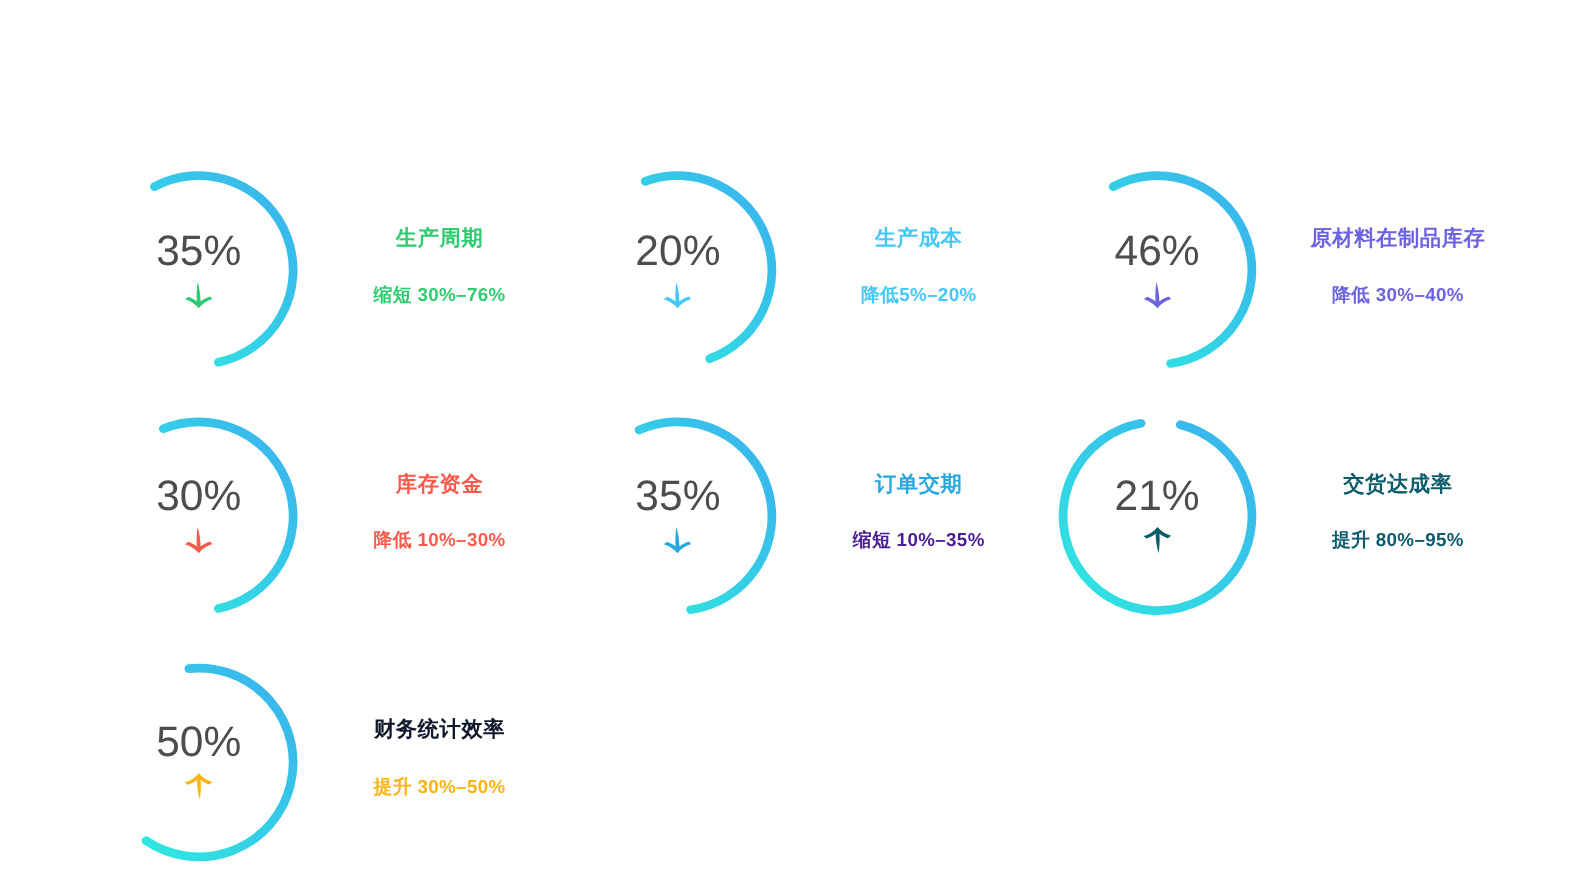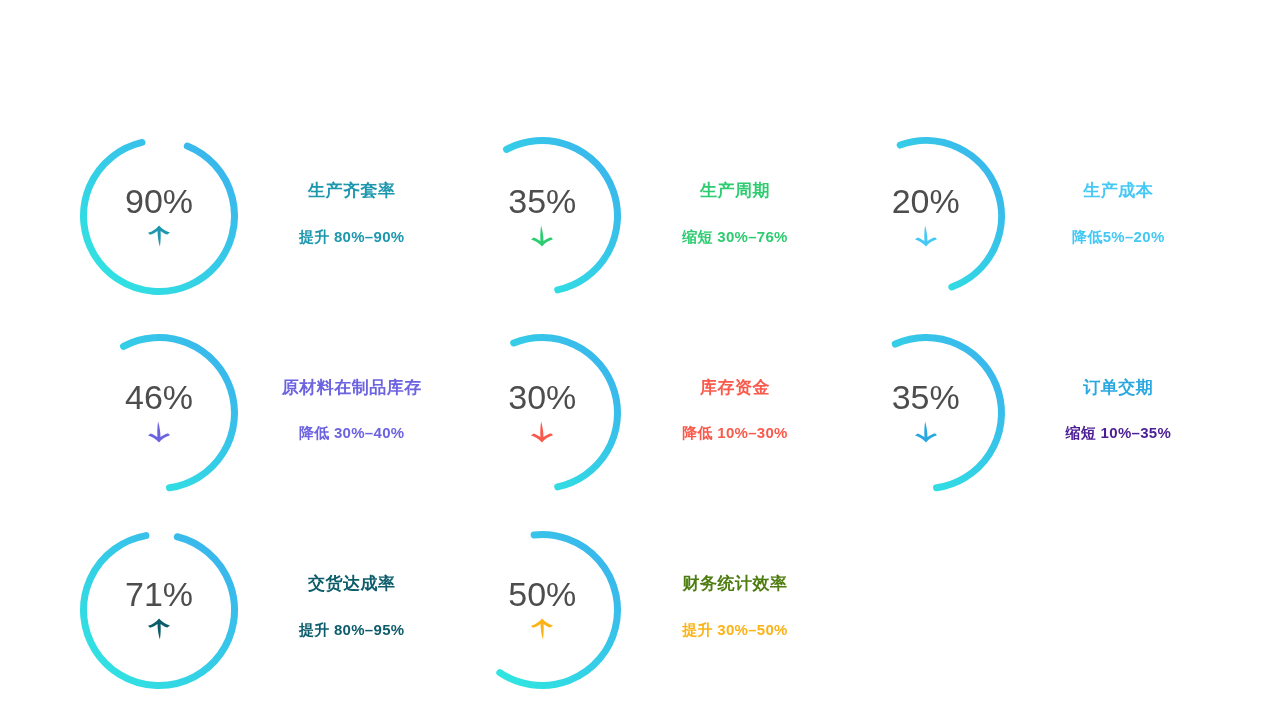--- a/index.html
+++ b/index.html
@@ -124,45 +124,20 @@
 <body>
 
 <div class="page">
 
 
   <div class="grid">
       <div class="metric">
     <div class="ring-wrap">
       <svg width="162" height="162" viewBox="0 0 162 162">
         <defs>
-          <linearGradient id="ringgrad0" x1="1" y1="0" x2="0" y2="1">
-            <stop offset="0%" stop-color="#3bb0ee"></stop>
-            <stop offset="100%" stop-color="#2fe8e0"></stop>
-          </linearGradient>
-        </defs>
-        <path d="M 109.28 11.00 A 75.5 75.5 0 1 1 64.02 7.44" fill="none" stroke="url(#ringgrad0)" stroke-width="7" stroke-linecap="round"></path>
-      </svg>
-      <div class="ring-center">
-        <div class="pct">90%</div>
-        <svg class="arrow" viewBox="0 0 26 26">
-    <path d="M13 2.5 C 16.2 6.2 20.4 8.6 24 9.6 L 21.3 11.6 C 18.6 10.6 16.3 9.3 14.6 7.9
-             C 14.9 13.6 14.6 19.1 13.9 23.5 C 12.6 19.2 11.6 13.7 11.5 7.9
-             C 9.6 9.4 7 10.8 4 11.8 L 2 9.8 C 6.3 8.6 10.2 6.1 13 2.5 Z" fill="#1c97ad"></path>
-  </svg>
-      </div>
-    </div>
-    <div class="labels">
-      <div class="label-title" style="color:#1c97ad">生产齐套率</div>
-      <div class="label-sub" style="color:#1c97ad">提升 80%–90%</div>
-    </div>
-  </div>
-      <div class="metric">
-    <div class="ring-wrap">
-      <svg width="162" height="162" viewBox="0 0 162 162">
-        <defs>
           <linearGradient id="ringgrad1" x1="1" y1="0" x2="0" y2="1">
             <stop offset="0%" stop-color="#3bb0ee"></stop>
             <stop offset="100%" stop-color="#2fe8e0"></stop>
           </linearGradient>
         </defs>
         <path d="M 45.55 14.34 A 75.5 75.5 0 1 1 96.70 154.85" fill="none" stroke="url(#ringgrad1)" stroke-width="7" stroke-linecap="round"></path>
       </svg>
       <div class="ring-center">
         <div class="pct">35%</div>
         <svg class="arrow" viewBox="0 0 26 26">
@@ -282,21 +257,21 @@
       <svg width="162" height="162" viewBox="0 0 162 162">
         <defs>
           <linearGradient id="ringgrad7" x1="1" y1="0" x2="0" y2="1">
             <stop offset="0%" stop-color="#3bb0ee"></stop>
             <stop offset="100%" stop-color="#2fe8e0"></stop>
           </linearGradient>
         </defs>
         <path d="M 99.27 7.74 A 75.5 75.5 0 1 1 67.89 6.65" fill="none" stroke="url(#ringgrad7)" stroke-width="7" stroke-linecap="round"></path>
       </svg>
       <div class="ring-center">
-        <div class="pct">71%</div>
+        <div class="pct">21%</div>
         <svg class="arrow" viewBox="0 0 26 26">
     <path d="M13 2.5 C 16.2 6.2 20.4 8.6 24 9.6 L 21.3 11.6 C 18.6 10.6 16.3 9.3 14.6 7.9
              C 14.9 13.6 14.6 19.1 13.9 23.5 C 12.6 19.2 11.6 13.7 11.5 7.9
              C 9.6 9.4 7 10.8 4 11.8 L 2 9.8 C 6.3 8.6 10.2 6.1 13 2.5 Z" fill="#0c5c6b"></path>
   </svg>
       </div>
     </div>
     <div class="labels">
       <div class="label-title" style="color:#0c5c6b">交货达成率</div>
       <div class="label-sub" style="color:#0c5c6b">提升 80%–95%</div>
@@ -316,19 +291,19 @@
       <div class="ring-center">
         <div class="pct">50%</div>
         <svg class="arrow" viewBox="0 0 26 26">
     <path d="M13 2.5 C 16.2 6.2 20.4 8.6 24 9.6 L 21.3 11.6 C 18.6 10.6 16.3 9.3 14.6 7.9
              C 14.9 13.6 14.6 19.1 13.9 23.5 C 12.6 19.2 11.6 13.7 11.5 7.9
              C 9.6 9.4 7 10.8 4 11.8 L 2 9.8 C 6.3 8.6 10.2 6.1 13 2.5 Z" fill="#fbb315"></path>
   </svg>
       </div>
     </div>
     <div class="labels">
-      <div class="label-title" style="color:#4d7c0f">财务统计效率</div>
+      <div class="label-title" style="color:#0f172a">财务统计效率</div>
       <div class="label-sub" style="color:#fbb315">提升 30%–50%</div>
     </div>
   </div>
     </div>
 
 </div>
 
 </body></html>

